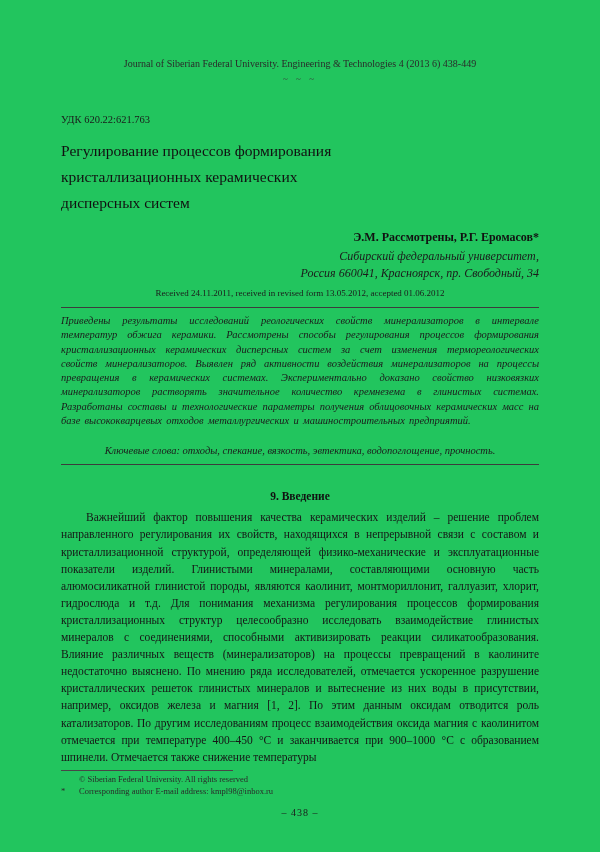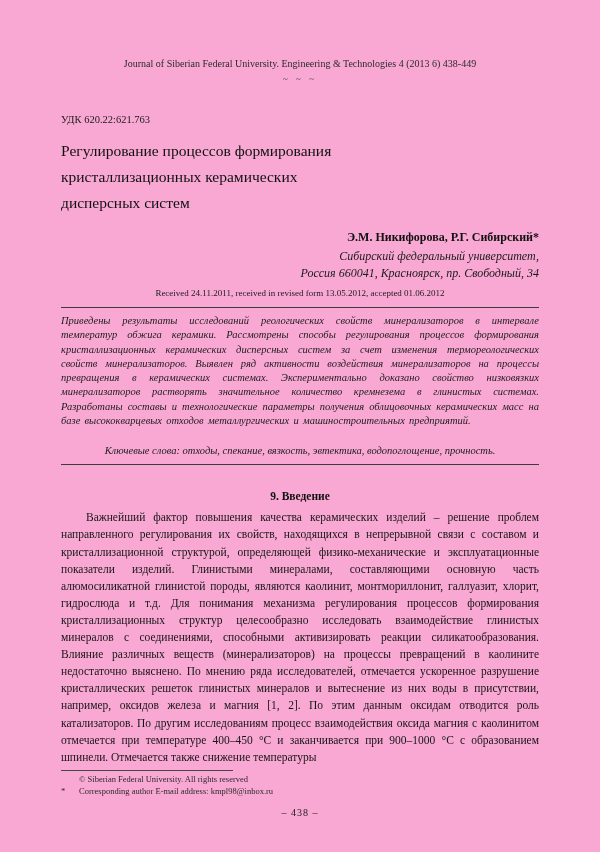--- a/index.html
+++ b/index.html
@@ -13,21 +13,21 @@
     overflow: hidden;
     font-family: "Liberation Serif", serif;
     color: #1b1b1b;
   }
   .page {
     position: relative;
     box-sizing: border-box;
     width: 600px;
     height: 852px;
     padding: 58px 61px 0 61px;
-    background: #f9a8d4;
+    background: #22c55e;
   }
   .journal-header {
     text-align: center;
     font-size: 10px;
     line-height: 12px;
     color: #2a2a2a;
   }
   .ornament {
     text-align: center;
     font-size: 9px;
@@ -154,21 +154,21 @@
 
   <div class="udk">УДК 620.22:621.763</div>
 
   <div class="article-title">
     <div>Регулирование процессов формирования</div>
     <div>кристаллизационных керамических</div>
     <div>дисперсных систем</div>
   </div>
 
   <div class="authors-block">
-    <div class="authors">Э.М. Никифорова, Р.Г. Сибирский*</div>
+    <div class="authors">Э.М. Рассмотрены, Р.Г. Еромасов*</div>
     <div class="affiliation">
       <div>Сибирский федеральный университет,</div>
       <div>Россия 660041, Красноярск, пр. Свободный, 34</div>
     </div>
   </div>
 
   <div class="received">Received 24.11.2011, received in revised form 13.05.2012, accepted 01.06.2012</div>
 
   <hr class="rule">
 

